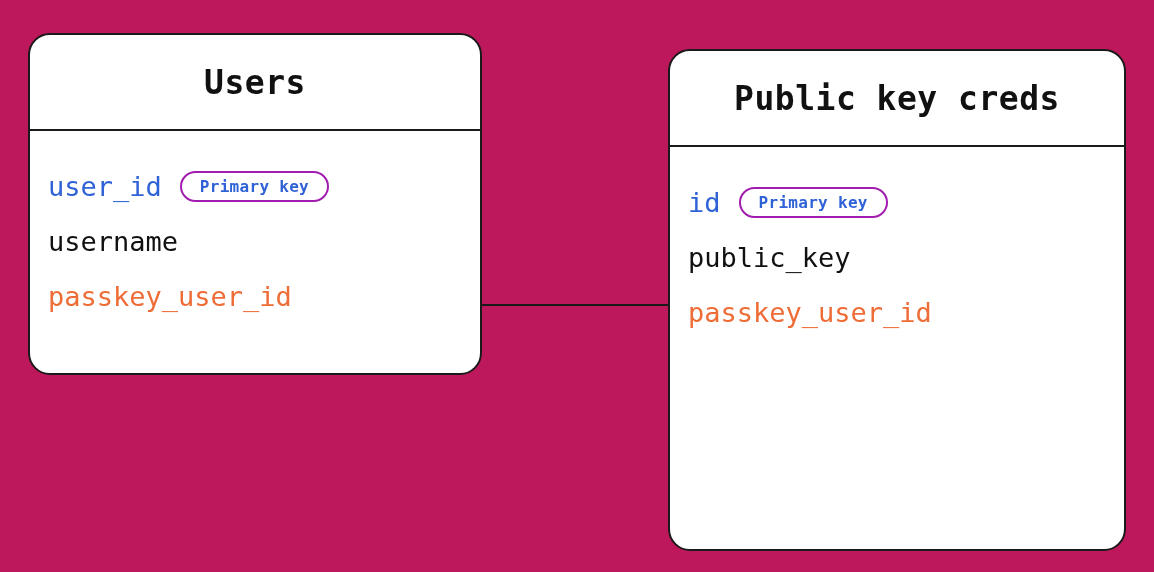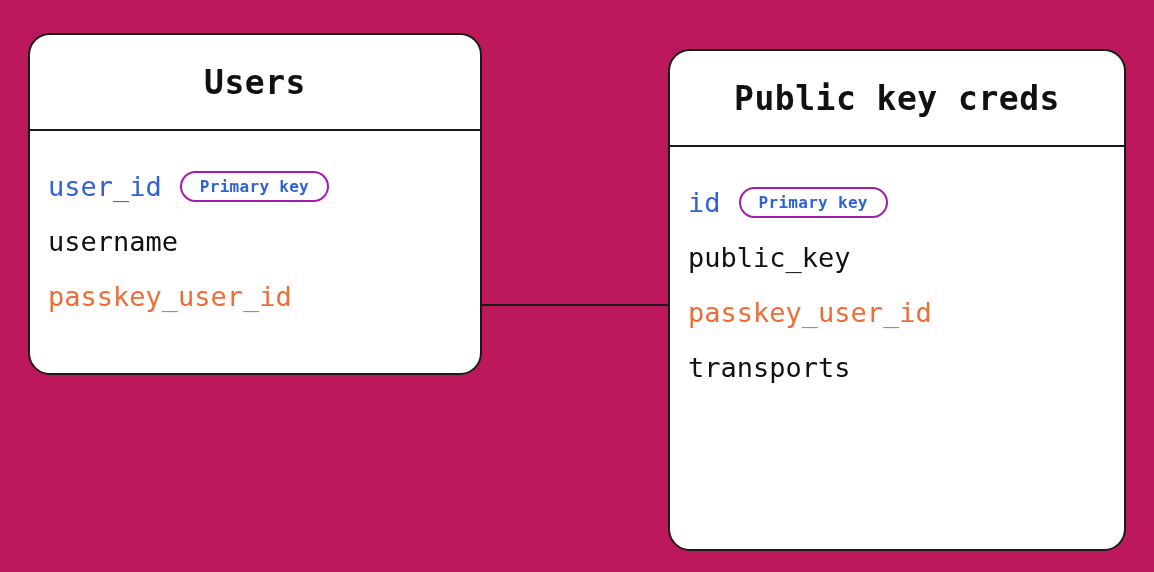--- a/index.html
+++ b/index.html
@@ -157,20 +157,17 @@
       <div class="field-row">
         <span class="field-name">public_key</span>
       </div>
 
       <div class="field-row">
         <span class="field-name fk">passkey_user_id</span>
       </div>
 
 
 
-      <div class="field-row">
-        <span class="field-name">transports</span>
-      </div>
 
     </div>
   </div>
 
 </div>
 
 </body></html>

